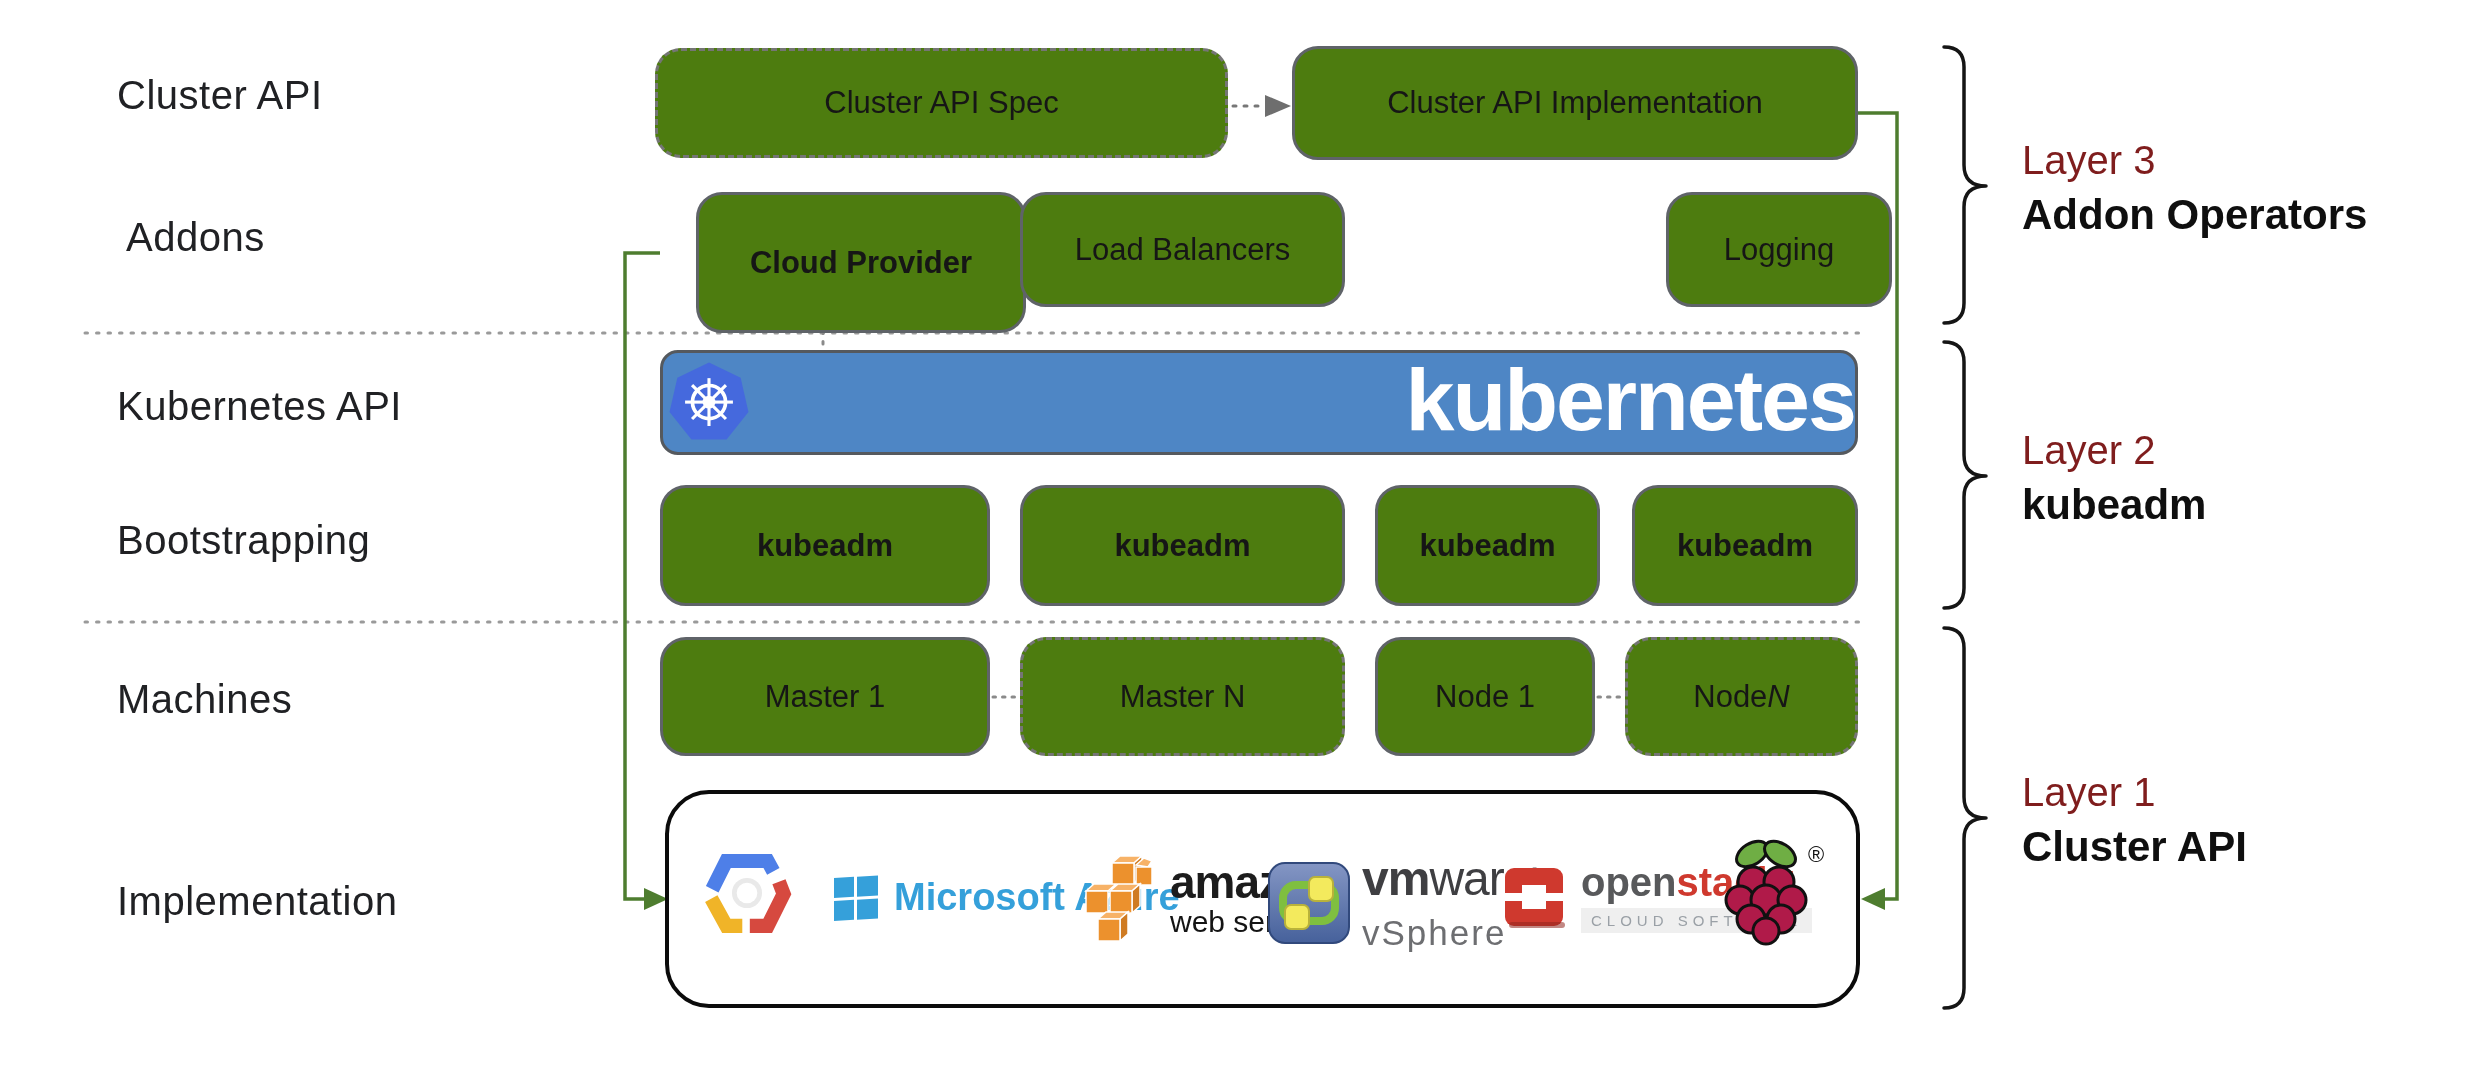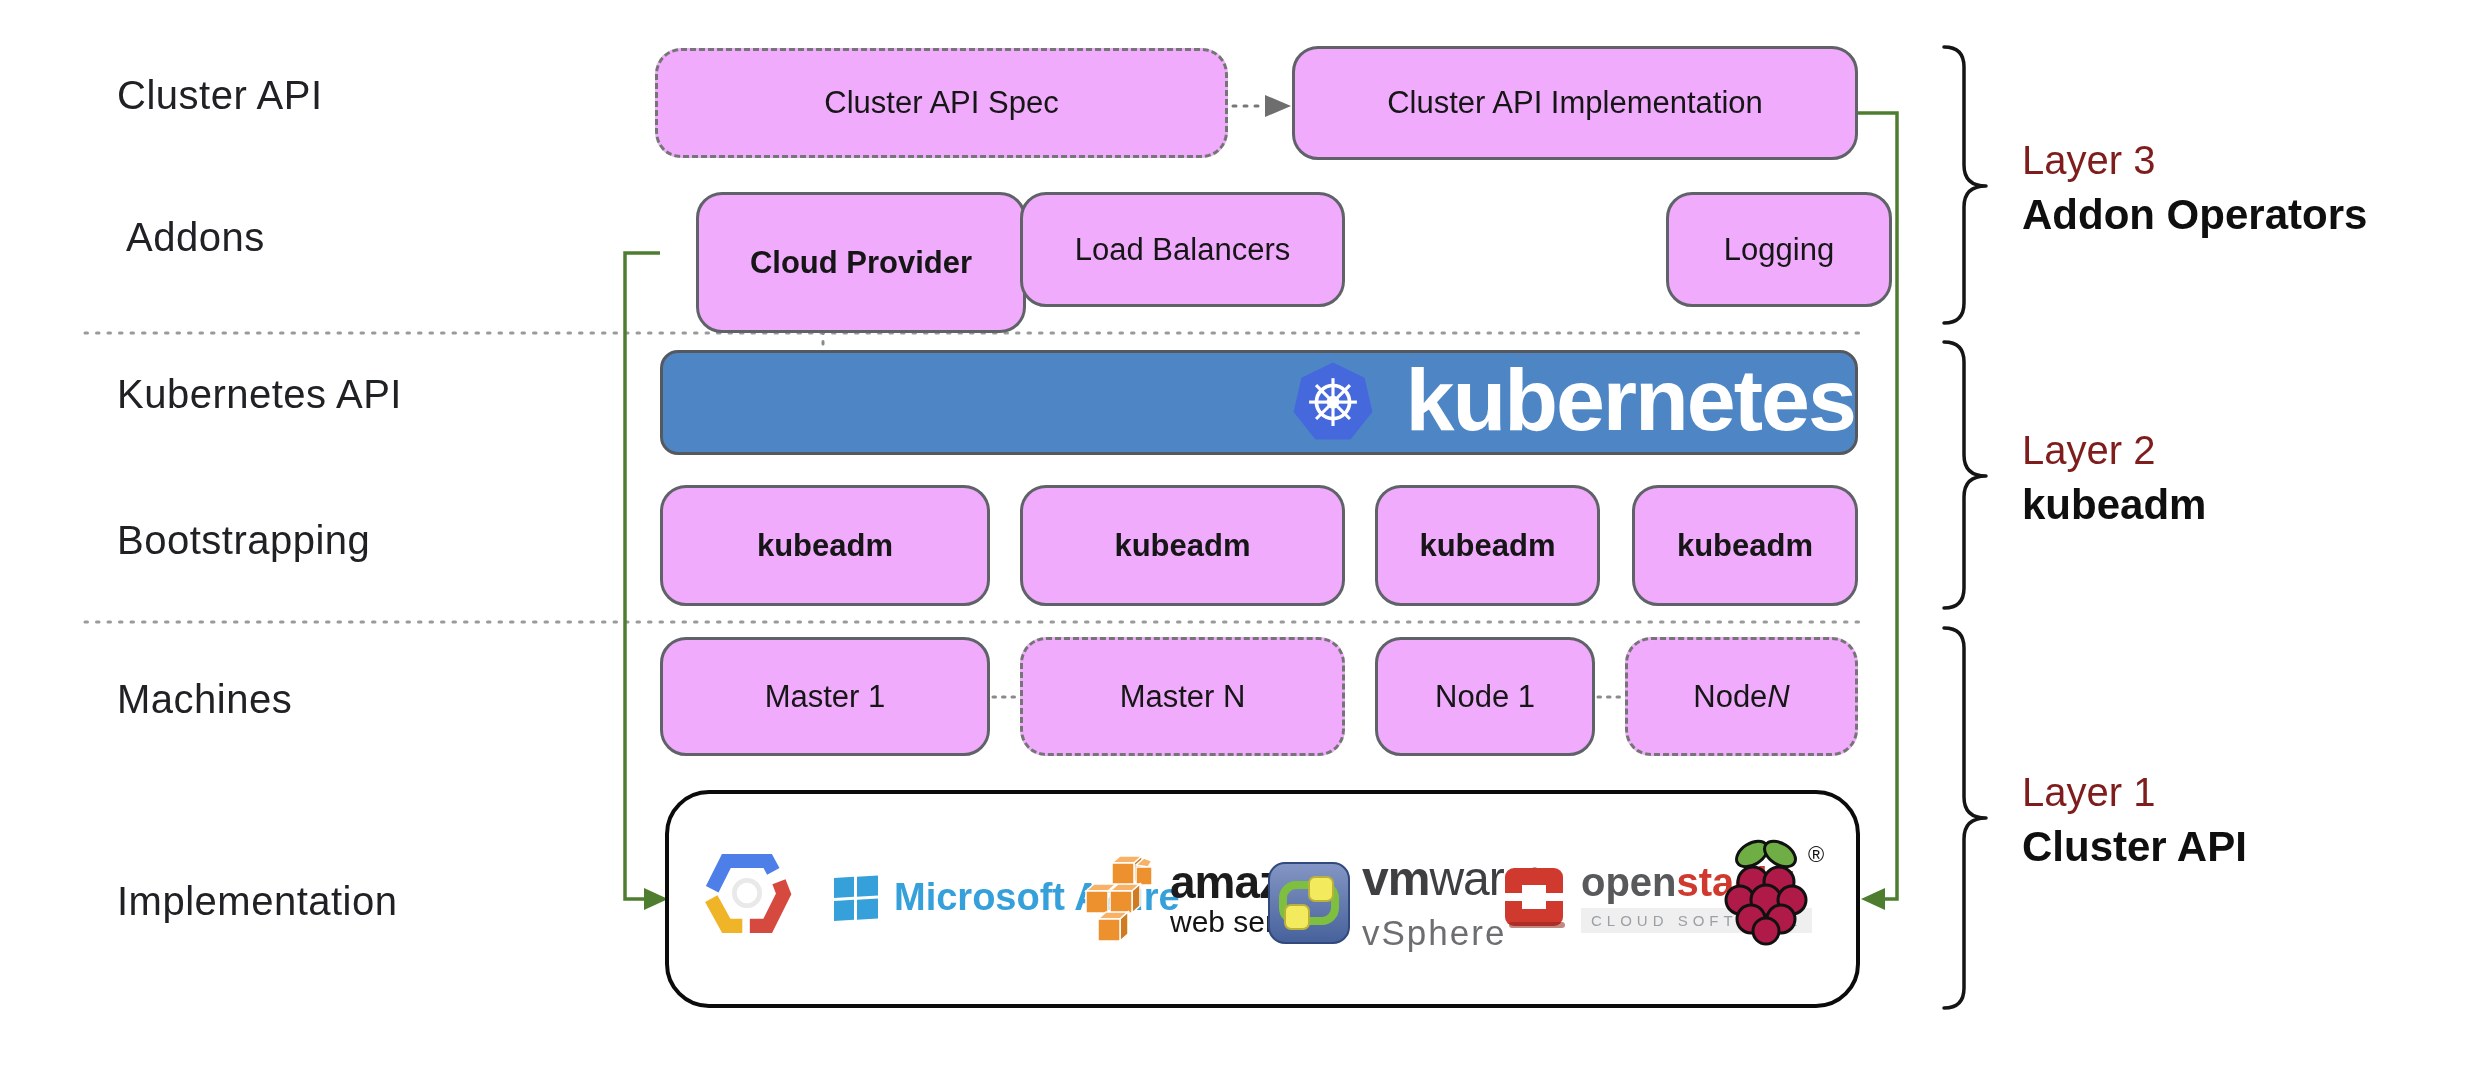--- a/index.html
+++ b/index.html
@@ -12,29 +12,29 @@
   }
   *{margin:0;padding:0;box-sizing:border-box;}
   html,body{background:#ffffff;}
   body{font-family:"Liberation Sans","DejaVu Sans",sans-serif;color:var(--ink);}
   .stage{position:relative;width:2490px;height:1076px;background:#fff;overflow:hidden;}
 
   
   .rowlbl{position:absolute;left:117px;font-size:40px;line-height:48px;color:#202124;letter-spacing:.5px;white-space:nowrap;}
 
   
-  .box{position:absolute;background:#f0abfc;border:3px solid var(--border-gray);border-radius:26px;
+  .box{position:absolute;background:#4d7c0f;border:3px solid var(--border-gray);border-radius:26px;
        display:flex;align-items:center;justify-content:center;font-size:31px;color:#161616;
        text-align:center;white-space:nowrap;}
   .box.dashed{border:3px dashed #757575;}
   .box.bold{font-weight:bold;}
 
   
   .banner{position:absolute;left:660px;top:350px;width:1198px;height:105px;background:var(--banner-blue);
-          border:3px solid #55595e;border-radius:18px;display:flex;align-items:center;justify-content:flex-end;gap:26px;}
+          border:3px solid #55595e;border-radius:18px;display:flex;align-items:center;justify-content:space-between;gap:26px;}
   .banner .k8s-word{font-size:88px;font-weight:bold;color:#fff;letter-spacing:-2px;line-height:1;padding-bottom:6px;}
 
   
   .infra{position:absolute;left:665px;top:790px;width:1195px;height:218px;background:#fff;
          border:4px solid #0b0b0b;border-radius:44px;}
   .logo{position:absolute;display:flex;align-items:center;}
 
   
   .azure-text{font-size:38px;font-weight:600;color:#35a0da;letter-spacing:0;margin-left:14px;white-space:nowrap;}
   .aws-text{margin-left:10px;line-height:1;}
@@ -94,21 +94,21 @@
 
     <g fill="none" stroke="#151515" stroke-width="3.5" stroke-linejoin="round" stroke-linecap="round">
       <path d="M1944,47 Q1964,47 1964,67 L1964,165 Q1964,186 1986,186 Q1964,186 1964,207 L1964,303 Q1964,323 1944,323"></path>
       <path d="M1944,342 Q1964,342 1964,362 L1964,455 Q1964,476 1986,476 Q1964,476 1964,497 L1964,588 Q1964,608 1944,608"></path>
       <path d="M1944,628 Q1964,628 1964,648 L1964,797 Q1964,818 1986,818 Q1964,818 1964,839 L1964,988 Q1964,1008 1944,1008"></path>
     </g>
   </svg>
 
   <div class="rowlbl" style="top:71px;">Cluster API</div>
   <div class="rowlbl" style="top:213px;left:126px;">Addons</div>
-  <div class="rowlbl" style="top:370px;">Kubernetes API</div>
+  <div class="rowlbl" style="top:382px;">Kubernetes API</div>
   <div class="rowlbl" style="top:516px;">Bootstrapping</div>
   <div class="rowlbl" style="top:675px;">Machines</div>
   <div class="rowlbl" style="top:877px;">Implementation</div>
 
   <div class="box dashed" style="left:655px;top:48px;width:573px;height:110px;">Cluster API Spec</div>
   <div class="box" style="left:1292px;top:46px;width:566px;height:114px;">Cluster API Implementation</div>
 
   <div class="box" style="left:696px;top:192px;width:330px;height:141px;font-weight:bold;">Cloud Provider</div>
   <div class="box" style="left:1020px;top:192px;width:325px;height:115px;">Load Balancers</div>
   <div class="box" style="left:1632px;top:192px;width:226px;height:115px;margin-left:34px;">Logging</div>

